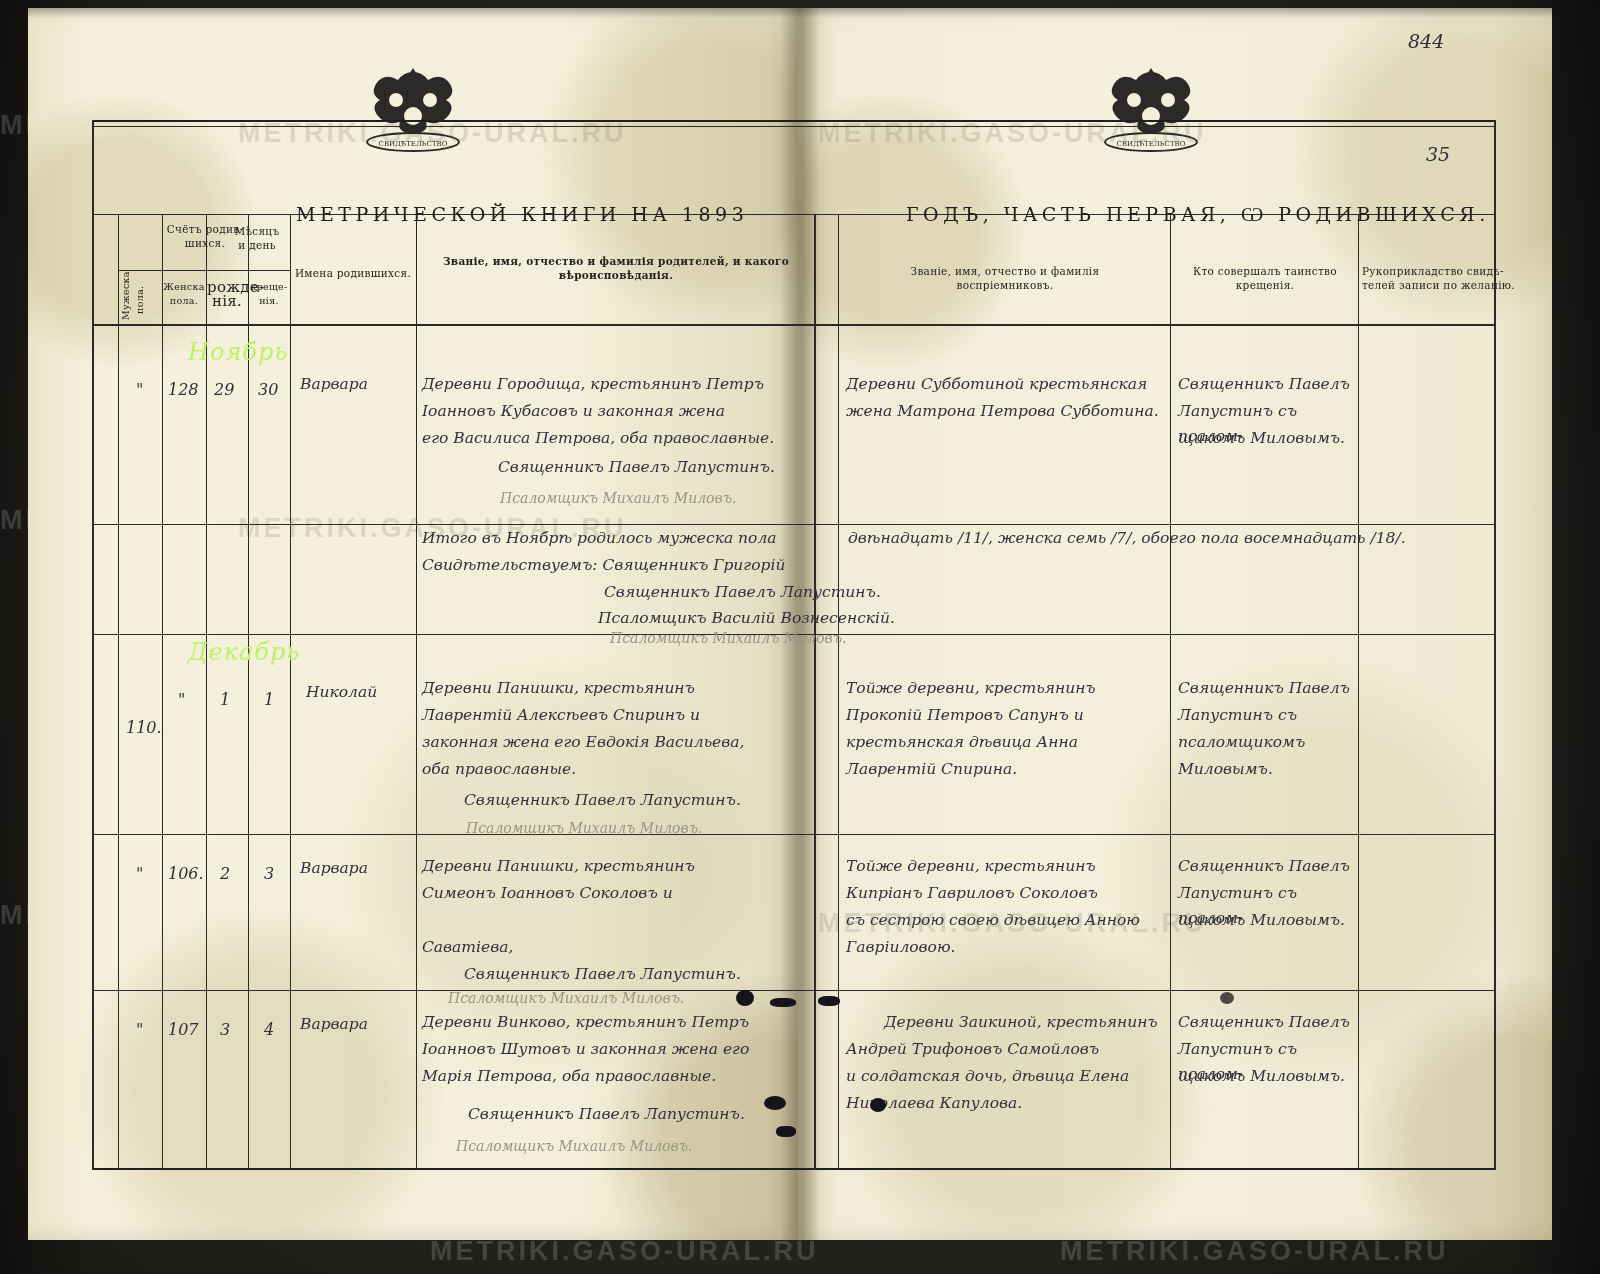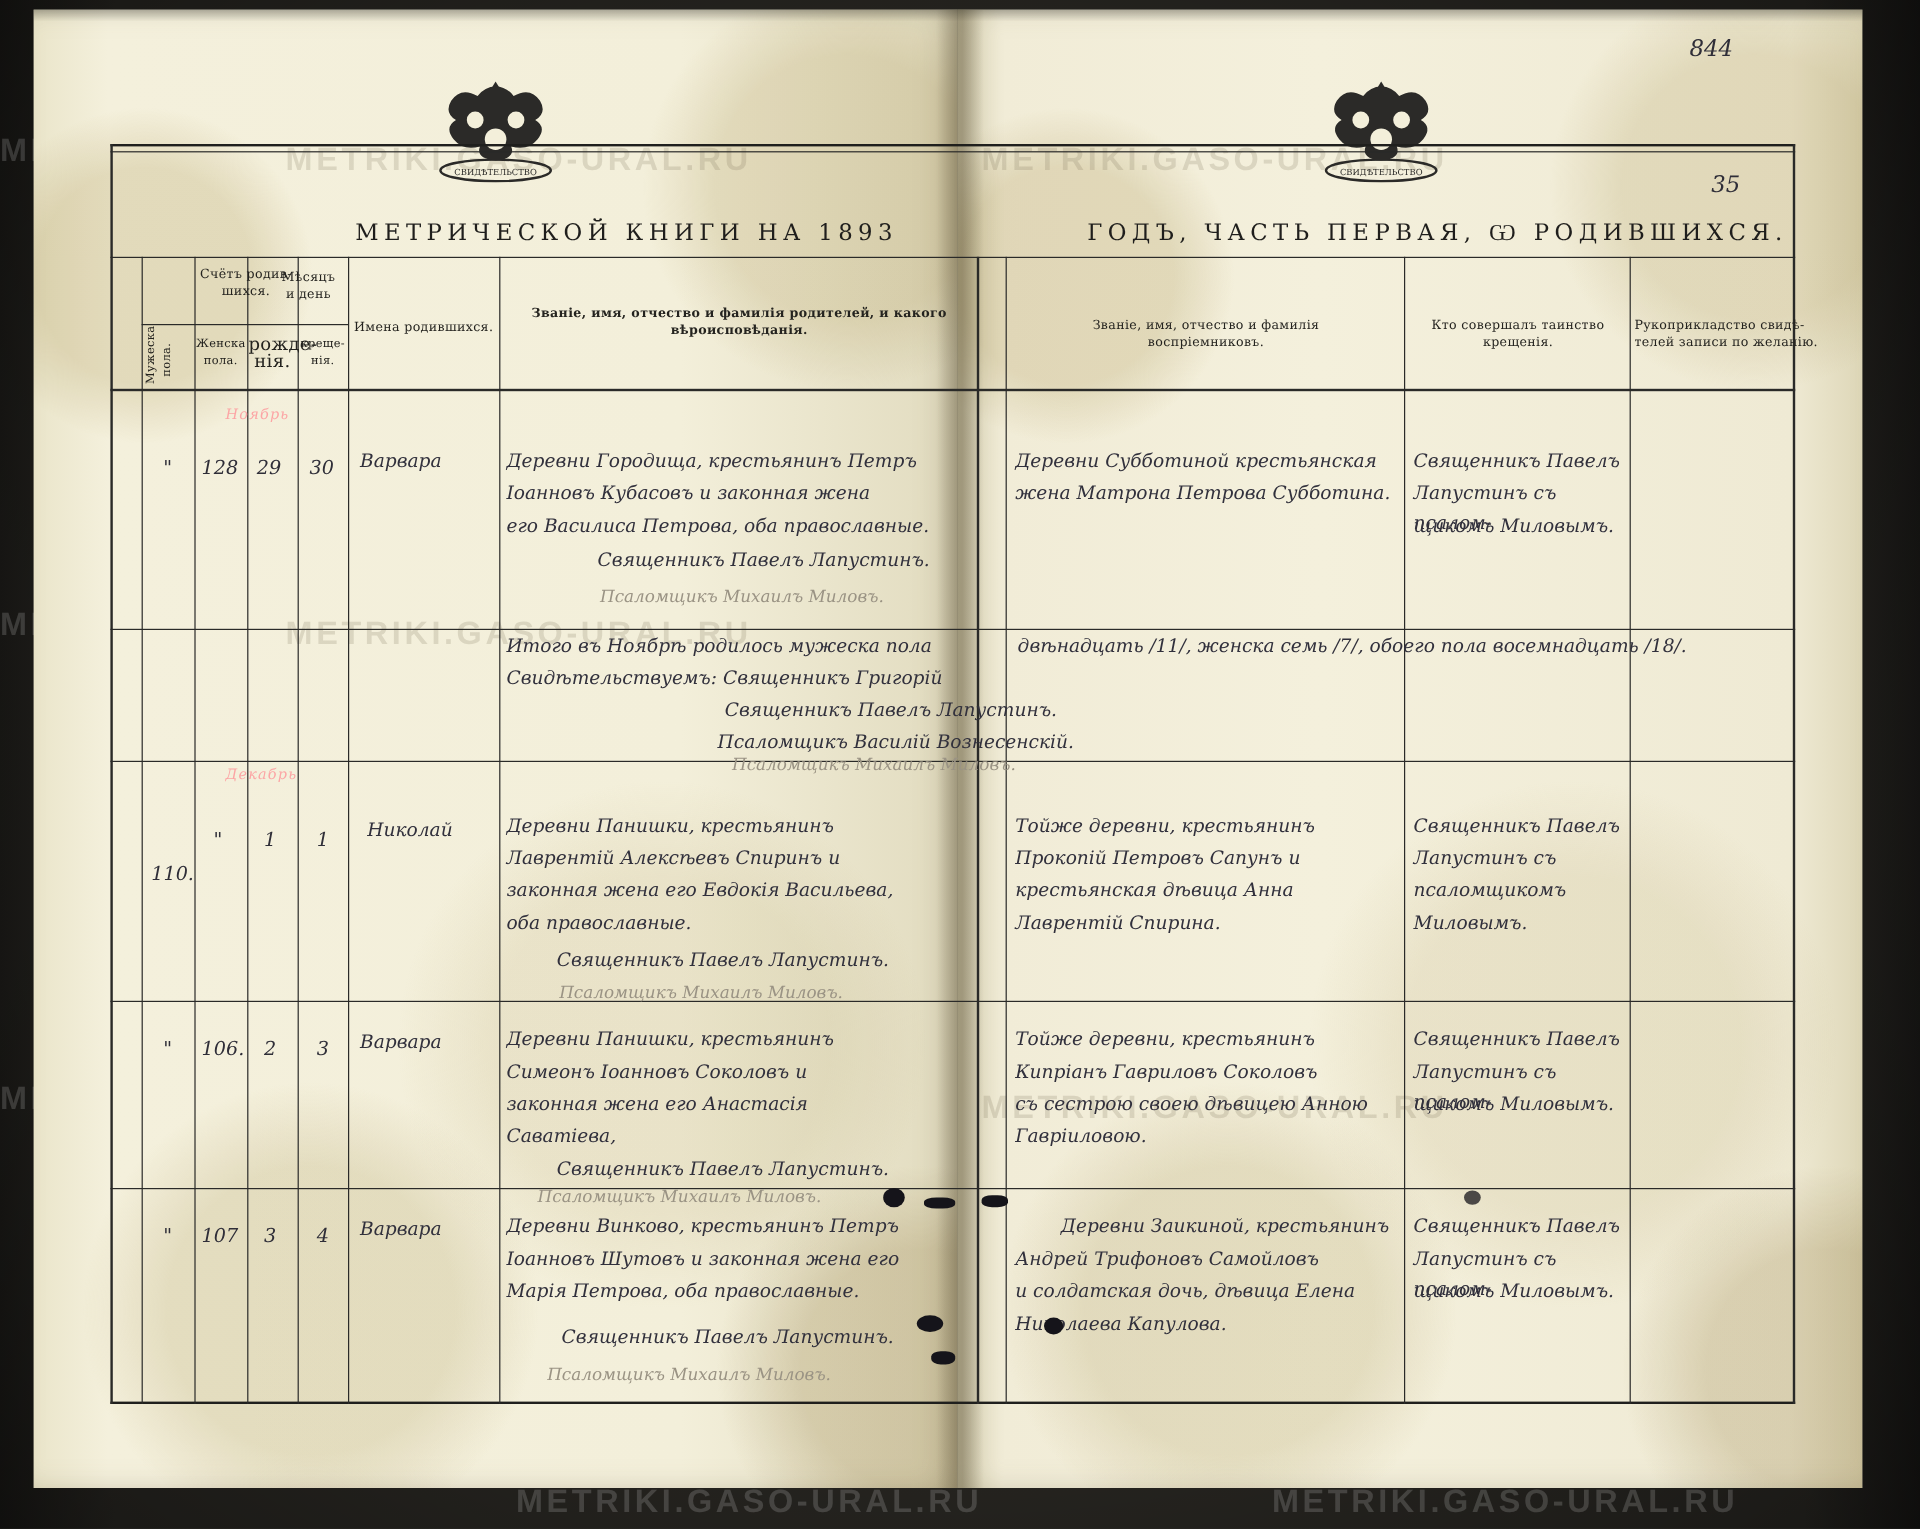--- a/index.html
+++ b/index.html
@@ -35,32 +35,32 @@
       radial-gradient(circle at 30% 88%, rgba(190,175,125,.25) 0 120px, rgba(0,0,0,0) 190px),
       radial-gradient(circle at 68% 70%, rgba(200,186,140,.18) 0 140px, rgba(0,0,0,0) 220px),
       radial-gradient(circle at 96% 92%, rgba(170,150,100,.28) 0 100px, rgba(0,0,0,0) 170px);
     mix-blend-mode:multiply;}
 
   
   .ink{position:absolute;background:#2a2a28;}
   .vline{width:1.4px;}
   .hline{height:1.4px;}
   .thick{background:#1f1f1d;}
-  .print{font-family:"DejaVu Serif",serif;color:#232221;}
+  .print{font-family:"DejaVu Serif",serif;color:#232221;margin-top:20px;}
 
   .title{position:absolute;font-size:19px;letter-spacing:4.5px;color:#1f1e1c;white-space:nowrap;}
   .colhead{position:absolute;font-size:10.5px;line-height:14px;color:#24231f;text-align:center;letter-spacing:.3px;}
 
   .cell{position:absolute;font-size:15.5px;line-height:25px;color:#31303c;font-style:italic;
     font-family:"DejaVu Serif",serif;}
   .cell.small{font-size:14px;line-height:24px;}
   .faded{color:#9a9384;}
   .num{position:absolute;font-size:16px;font-style:italic;color:#2f2e38;}
 
-  .monthlbl{position:absolute;font-size:12px;font-style:italic;color:#fca5a5;letter-spacing:1px;}
+  .monthlbl{position:absolute;font-size:24px;font-style:italic;color:#bef264;letter-spacing:1px;}
 
   .pagenum{position:absolute;font-size:19px;font-style:italic;color:#2f2e38;}
 
   
   .crest{position:absolute;width:110px;height:96px;}
   .crest svg{width:100%;height:100%;display:block;}
 
   
   .blot{position:absolute;background:#15141a;border-radius:50%;}
 
@@ -238,21 +238,20 @@
     <div class="cell" style="left:1150px;top:749px;width:180px;">Миловымъ.</div>
 
     <div class="num" style="left:108px;top:856px;">"</div>
     <div class="num" style="left:140px;top:856px;">106.</div>
     <div class="num" style="left:192px;top:856px;">2</div>
     <div class="num" style="left:236px;top:856px;">3</div>
     <div class="cell" style="left:272px;top:848px;width:118px;">Варвара</div>
 
     <div class="cell" style="left:394px;top:846px;width:386px;">Деревни Панишки, крестьянинъ</div>
     <div class="cell" style="left:394px;top:873px;width:386px;">Симеонъ Іоанновъ Соколовъ и</div>
-    <div class="cell" style="left:394px;top:900px;width:386px;">законная жена его Анастасія</div>
     <div class="cell" style="left:394px;top:927px;width:386px;">Саватіева,</div>
     <div class="cell" style="left:436px;top:954px;width:344px;">Священникъ Павелъ Лапустинъ.</div>
     <div class="cell small faded" style="left:420px;top:978px;width:344px;">Псаломщикъ Михаилъ Миловъ.</div>
 
     <div class="cell" style="left:818px;top:846px;width:322px;">Тойже деревни, крестьянинъ</div>
     <div class="cell" style="left:818px;top:873px;width:322px;">Кипріанъ Гавриловъ Соколовъ</div>
     <div class="cell" style="left:818px;top:900px;width:322px;">съ сестрою своею дѣвицею Анною</div>
     <div class="cell" style="left:818px;top:927px;width:322px;">Гавріиловою.</div>
 
     <div class="cell" style="left:1150px;top:846px;width:180px;">Священникъ Павелъ</div>

